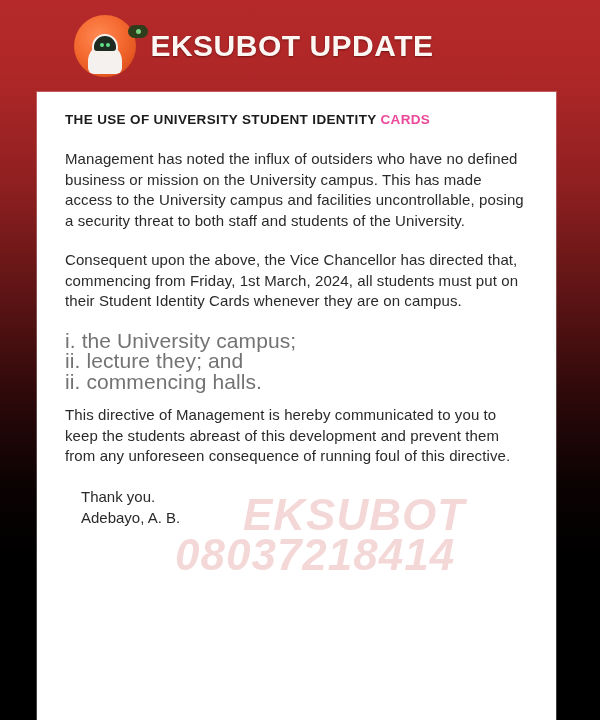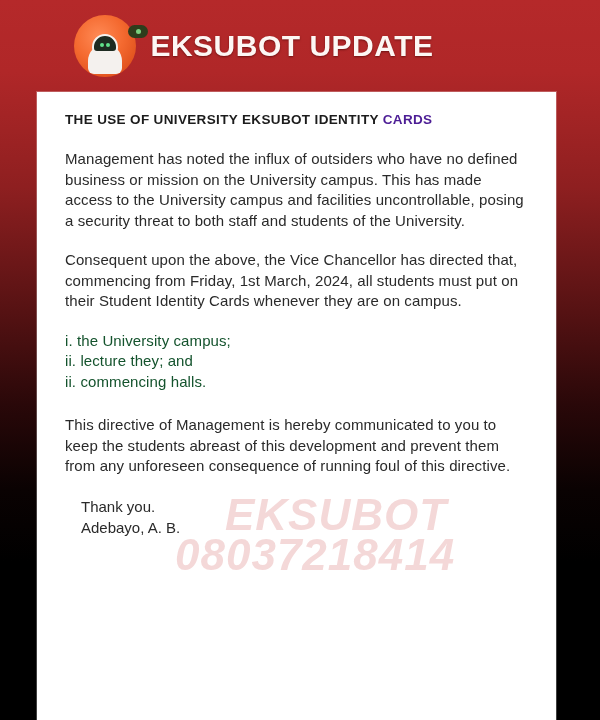--- a/index.html
+++ b/index.html
@@ -134,36 +134,36 @@
   }
 
   .doc-heading {
     font-size: 13.5px;
     font-weight: bold;
     color: #1c1c1c;
     letter-spacing: 0.35px;
     margin: 0 0 22px 0;
   }
   .doc-heading .muted {
-    color: #4c1d95;
+    color: #ec4899;
     font-weight: bold;
   }
 
   .doc-p {
     font-size: 15px;
     line-height: 20.5px;
     color: #2a2a2a;
     margin: 0 4px 19px 0;
     letter-spacing: 0.1px;
   }
   .doc-list {
-    font-size: 15px;
+    font-size: 21px;
     line-height: 20.5px;
-    color: #14532d;
-    margin: 0 0 23px 0;
+    color: #737373;
+    margin: 0 0 13px 0;
     letter-spacing: 0.1px;
   }
   .doc-list div { white-space: nowrap; }
 
   .sign-block {
     font-size: 15px;
     line-height: 21px;
     color: #2a2a2a;
     margin: 16px;
   }
@@ -182,21 +182,21 @@
   .wm-line {
     position: absolute;
     font-size: 44px;
     font-weight: bold;
     font-style: italic;
     color: rgba(198, 60, 58, 0.20);
     letter-spacing: 1px;
     white-space: nowrap;
   }
   .wm-line.one {
-    left: 188px;
+    left: 206px;
     top: 398px;
   }
   .wm-line.two {
     left: 96px;
     top: 438px;
     margin-left: 42px;
   }
 </style>
 </head>
 <body>
@@ -221,21 +221,21 @@
 
   <div class="card">
 
     <div class="watermark">
       <div class="wm-line one">EKSUBOT</div>
       <div class="wm-line two">08037218414</div>
     </div>
 
     <div class="card-inner">
 
-      <h1 class="doc-heading"><span>THE USE OF UNIVERSITY EKSUBOT IDENTITY </span><span class="muted">CARDS</span></h1>
+      <h1 class="doc-heading"><span>THE USE OF UNIVERSITY STUDENT IDENTITY </span><span class="muted">CARDS</span></h1>
 
       <p class="doc-p">Management has noted the influx of outsiders who have no defined business or mission on the University campus. This has made access to the University campus and facilities uncontrollable, posing a security threat to both staff and students of the University.</p>
 
       <p class="doc-p">Consequent upon the above, the Vice Chancellor has directed that, commencing from Friday, 1st March, 2024, all students must put on their Student Identity Cards whenever they are on campus.</p>
 
 
       <div class="doc-list">
         <div>i. the University campus;</div>
         <div>ii. lecture they; and</div>
         <div>ii. commencing halls.</div>

